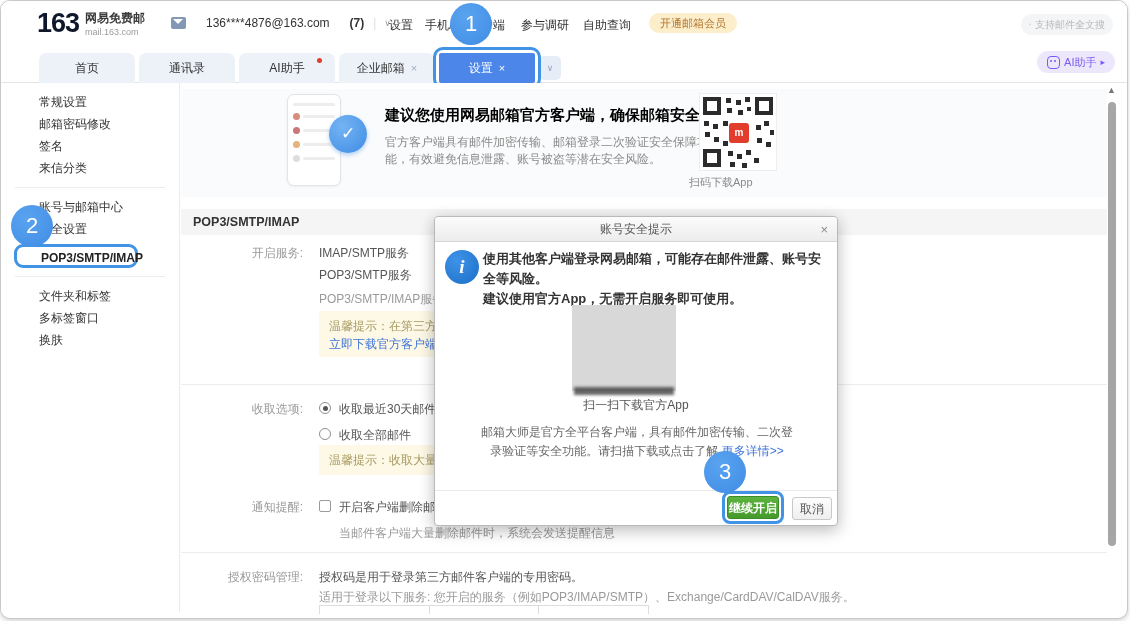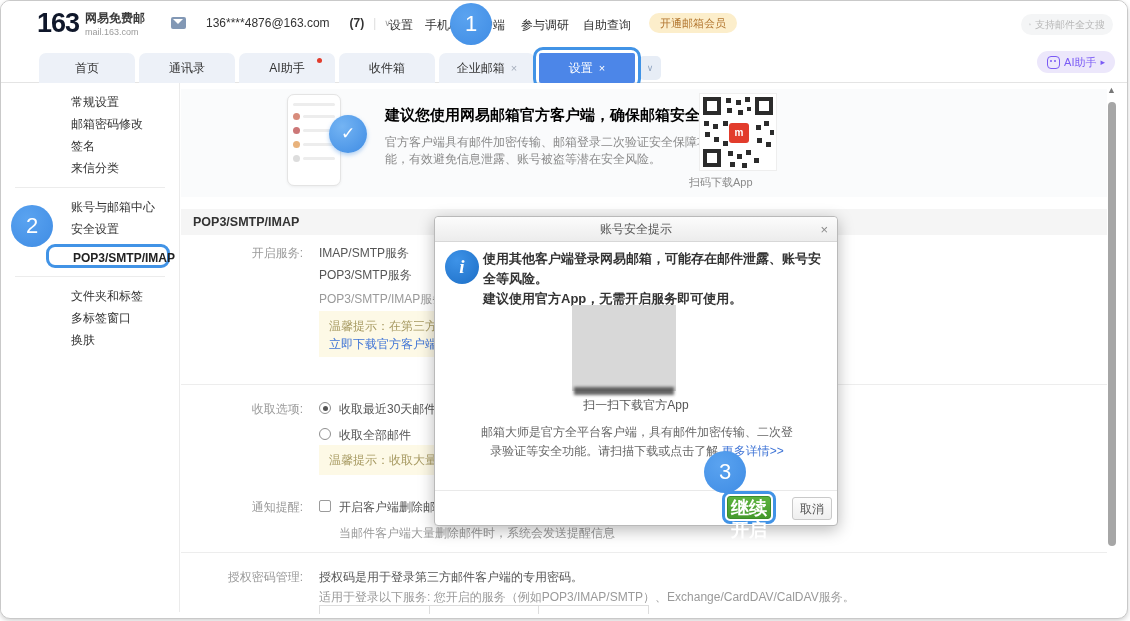--- a/index.html
+++ b/index.html
@@ -41,21 +41,21 @@
              font-size:9px; text-align:center; line-height:24px; cursor:pointer; }
   .ai-pill { position:absolute; right:12px; top:4px; height:22px; border-radius:12px; background:#ece7fb;
              display:flex; align-items:center; gap:4px; padding:0 10px; cursor:pointer; }
   .ai-pill span { font-size:11px; color:#7a5af5; }
   .ai-face { width:13px; height:13px; border-radius:4px; border:1.5px solid #7a5af5; position:relative; }
   .ai-face::after { content:''; position:absolute; left:2px; top:3px; width:2px; height:2px; background:#7a5af5;
                     border-radius:50%; box-shadow:4px 0 0 #7a5af5; }
 
   
   .side { position:absolute; left:0; top:82px; width:179px; bottom:6px; border-right:1px solid #ebebeb; background:#fff; padding-top:8px; }
-  .side ul { list-style:none;padding-left:32px; }
+  .side ul { list-style:none; }
   .side li { height:22px; line-height:22px; padding-left:38px; font-size:12px; color:#333; cursor:pointer; white-space:nowrap; }
   .side li.active { margin:4px 0 4px 13px; width:124px; padding-left:24px; height:24px; line-height:22px;
                     border:3px solid #4193e6; border-radius:9px; font-weight:bold; color:#222; }
   .sdiv { height:1px; background:#ececec; margin:8px 14px 8px 14px; }
 
   
   .content { position:absolute; left:180px; top:82px; width:926px; height:531px; background:#fff; overflow:hidden; }
   .banner { position:absolute; left:0; top:6px; width:926px; height:108px; background:#fafbfc; }
   .phone { position:absolute; left:106px; top:5px; width:54px; height:92px; background:#fff; border:1px solid #e4e4e4;
            border-radius:7px; box-shadow:0 1px 3px rgba(0,0,0,.06); padding:8px 5px; }
@@ -102,22 +102,22 @@
            background:radial-gradient(circle at 35% 30%, #3e93e8, #1c6ec6); color:#fff; font-size:19px; font-weight:bold;
            font-family:"Liberation Serif","DejaVu Serif",serif; text-align:center; line-height:34px; font-style:italic; }
   .m-msg { position:absolute; left:48px; top:32px; width:344px; font-size:13px; font-weight:bold; color:#333; line-height:20px; }
   .m-qr { position:absolute; left:137px; top:88px; width:104px; height:86px; background:#d8d8d8; }
   .m-smudge { position:absolute; left:2px; bottom:-4px; width:100px; height:8px; background:#3f3f3f; filter:blur(1.5px); opacity:.8; }
   .m-cap { position:absolute; left:0; top:180px; width:100%; text-align:center; font-size:12px; color:#555; }
   .m-para { position:absolute; left:42px; top:206px; width:320px; text-align:center; font-size:12px; color:#666; line-height:19px; }
   .m-para a { color:#3f74d6; text-decoration:none; cursor:pointer; }
   .m-foot { position:absolute; left:0; top:273px; width:100%; height:1px; background:#e9e9e9; }
   .ok-ring { position:absolute; left:287px; top:274px; padding:2px; border:3px solid #4193e6; border-radius:8px; background:#fff; }
-  .ok-btn { width:44px; height:23px; background:linear-gradient(#5cb33e,#459a2c); border:1px solid #3c8c2a; border-radius:3px;
-            color:#fff; font-size:18px; font-weight:bold; text-align:center; line-height:22px; cursor:pointer; }
+  .ok-btn { width:52px; height:23px; background:linear-gradient(#5cb33e,#459a2c); border:1px solid #3c8c2a; border-radius:3px;
+            color:#fff; font-size:12px; font-weight:bold; text-align:center; line-height:22px; cursor:pointer; }
   .cancel-btn { position:absolute; left:357px; top:280px; width:40px; height:23px; background:linear-gradient(#fdfdfd,#efefef);
             border:1px solid #c9c9c9; border-radius:3px; color:#555; font-size:12px; text-align:center; line-height:22px; cursor:pointer; }
 
   
   .circ { position:absolute; width:42px; height:42px; border-radius:50%; z-index:100;
           background:radial-gradient(circle at 38% 32%, #5aa3f0, #3f8ce4); color:#fff; font-size:22px;
           display:flex; align-items:center; justify-content:center; }
   .c1 { left:449px; top:2px; } .c2 { left:10px; top:204px; } .c3 { left:703px; top:450px; }
 </style>
 </head>
@@ -153,21 +153,20 @@
       </svg>
       <input placeholder="支持邮件全文搜索" style="">
     </div>
   </div>
 
   <div class="tabbar">
     <div class="tabs">
       <div class="tab"><span>首页</span></div>
       <div class="tab"><span>通讯录</span></div>
       <div class="tab"><span>AI助手</span><span class="reddot"></span></div>
-      <div class="tab"><span>收件箱</span></div>
       <div class="tab"><span>企业邮箱</span><span class="x">×</span></div>
       <div class="tab active"><span class="ring"></span><span>设置</span><span class="x">×</span></div>
       <div class="tabchev">∨</div>
     </div>
     <div class="ai-pill">
       <span class="ai-face"></span>
       <span>AI助手</span>
       <span style="font-size:9px">▸</span>
     </div>
   </div>

